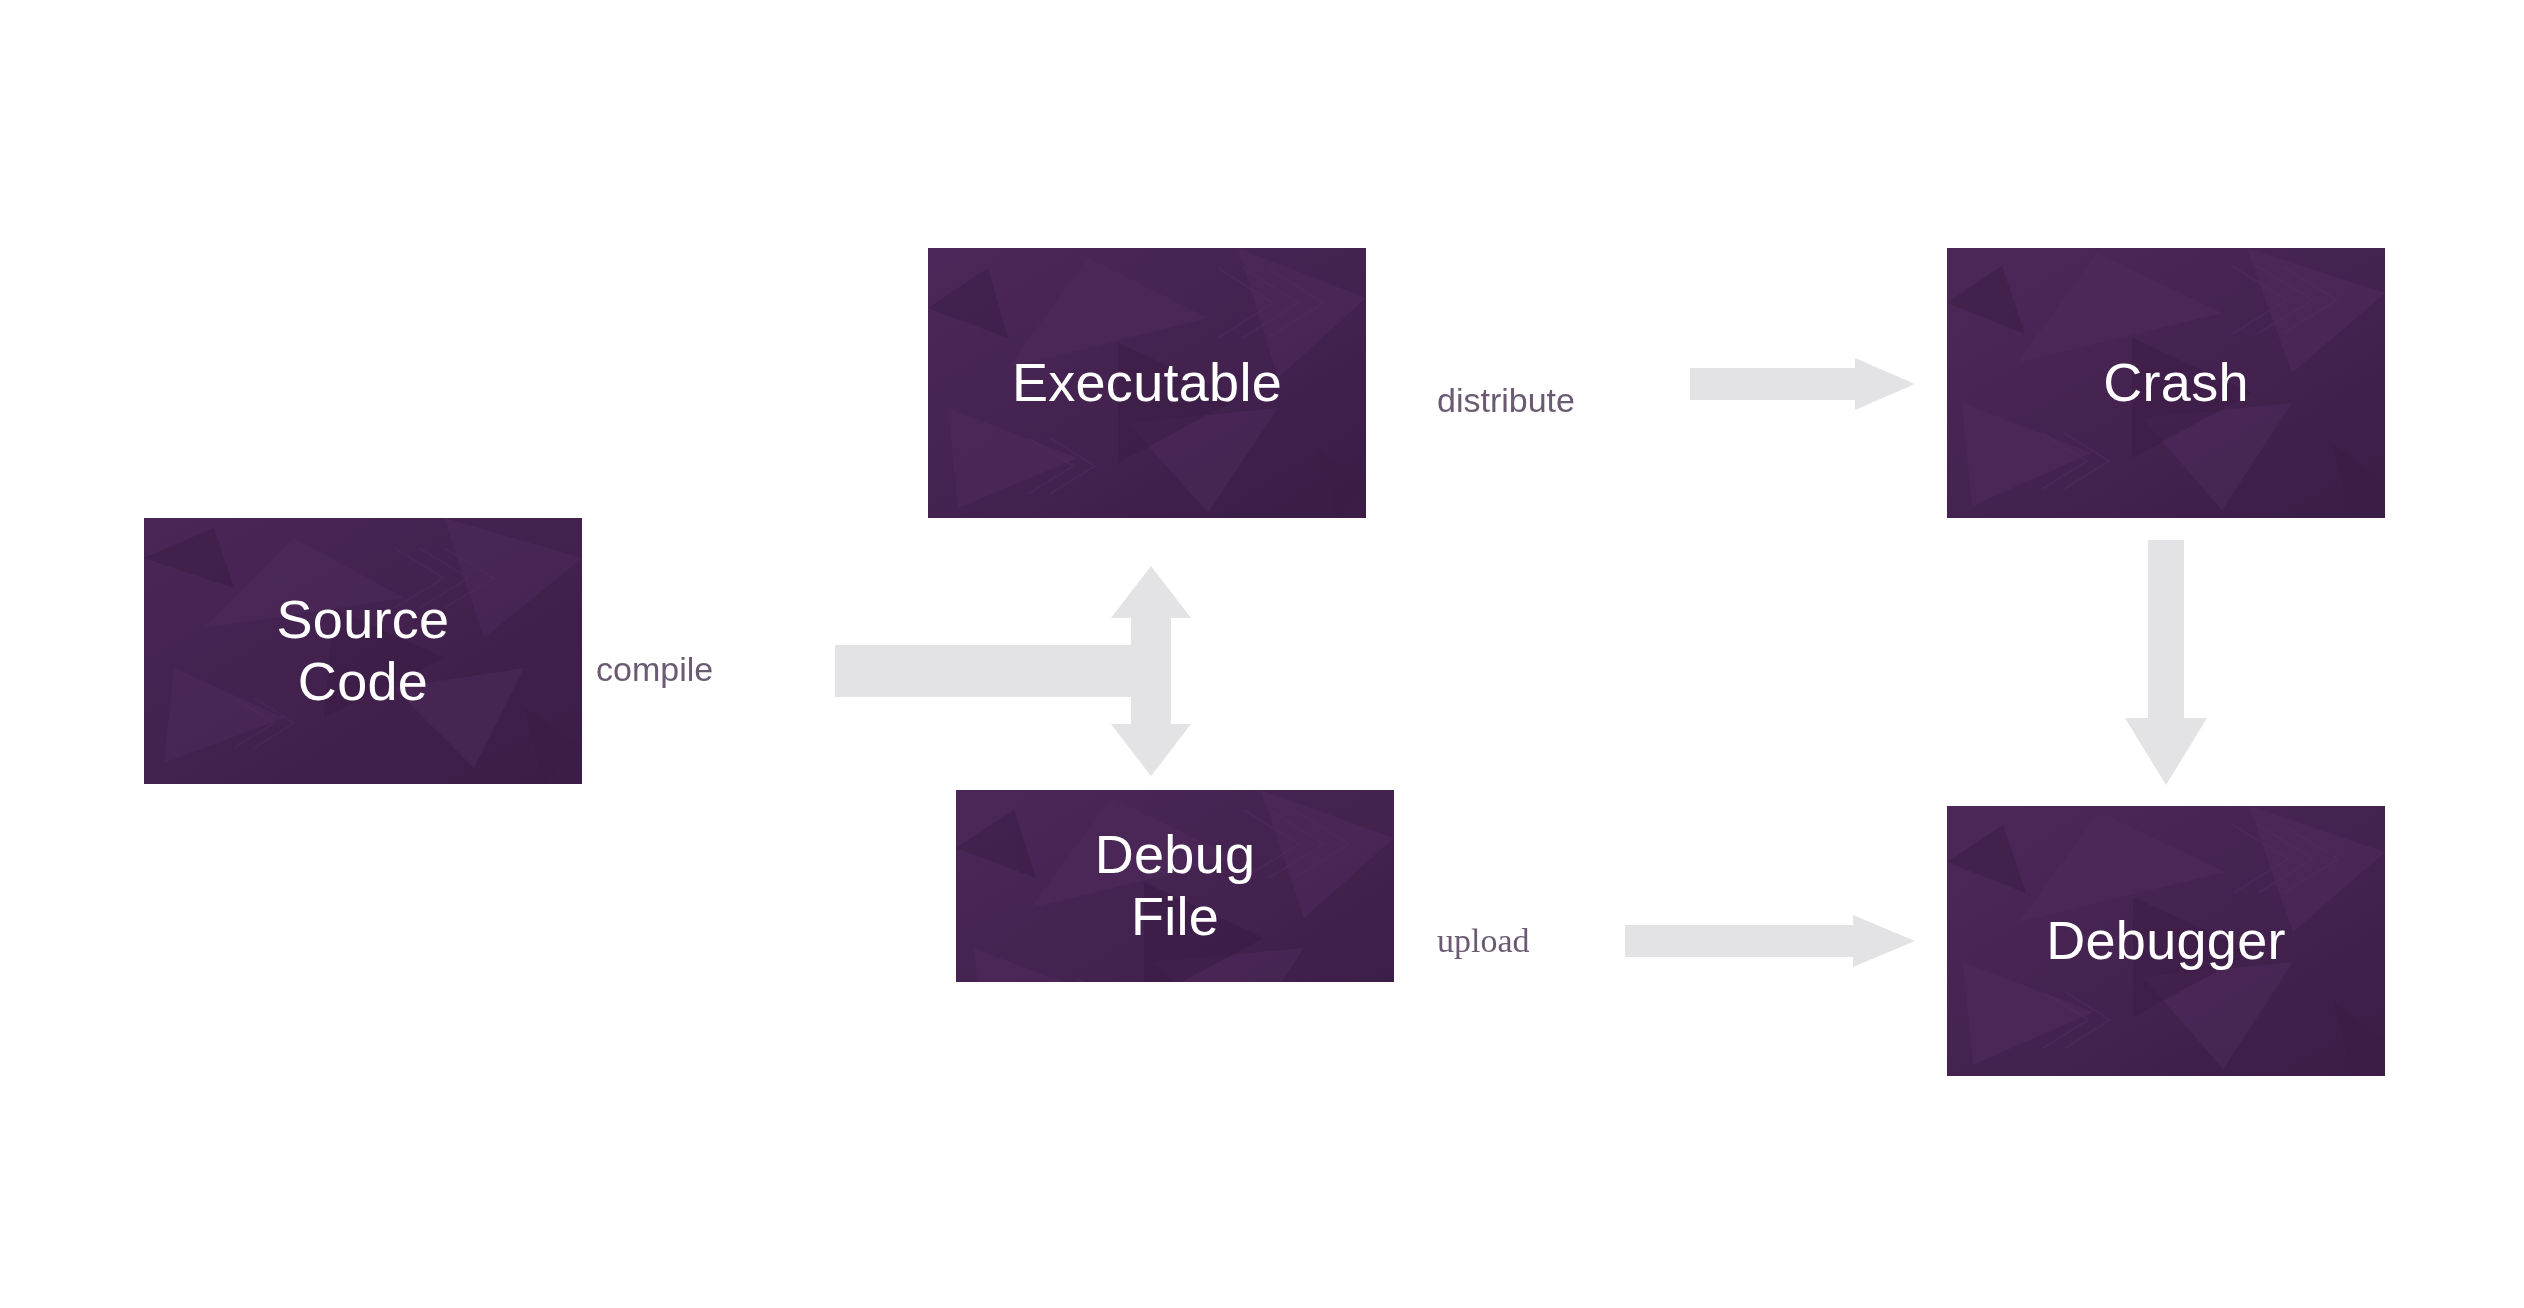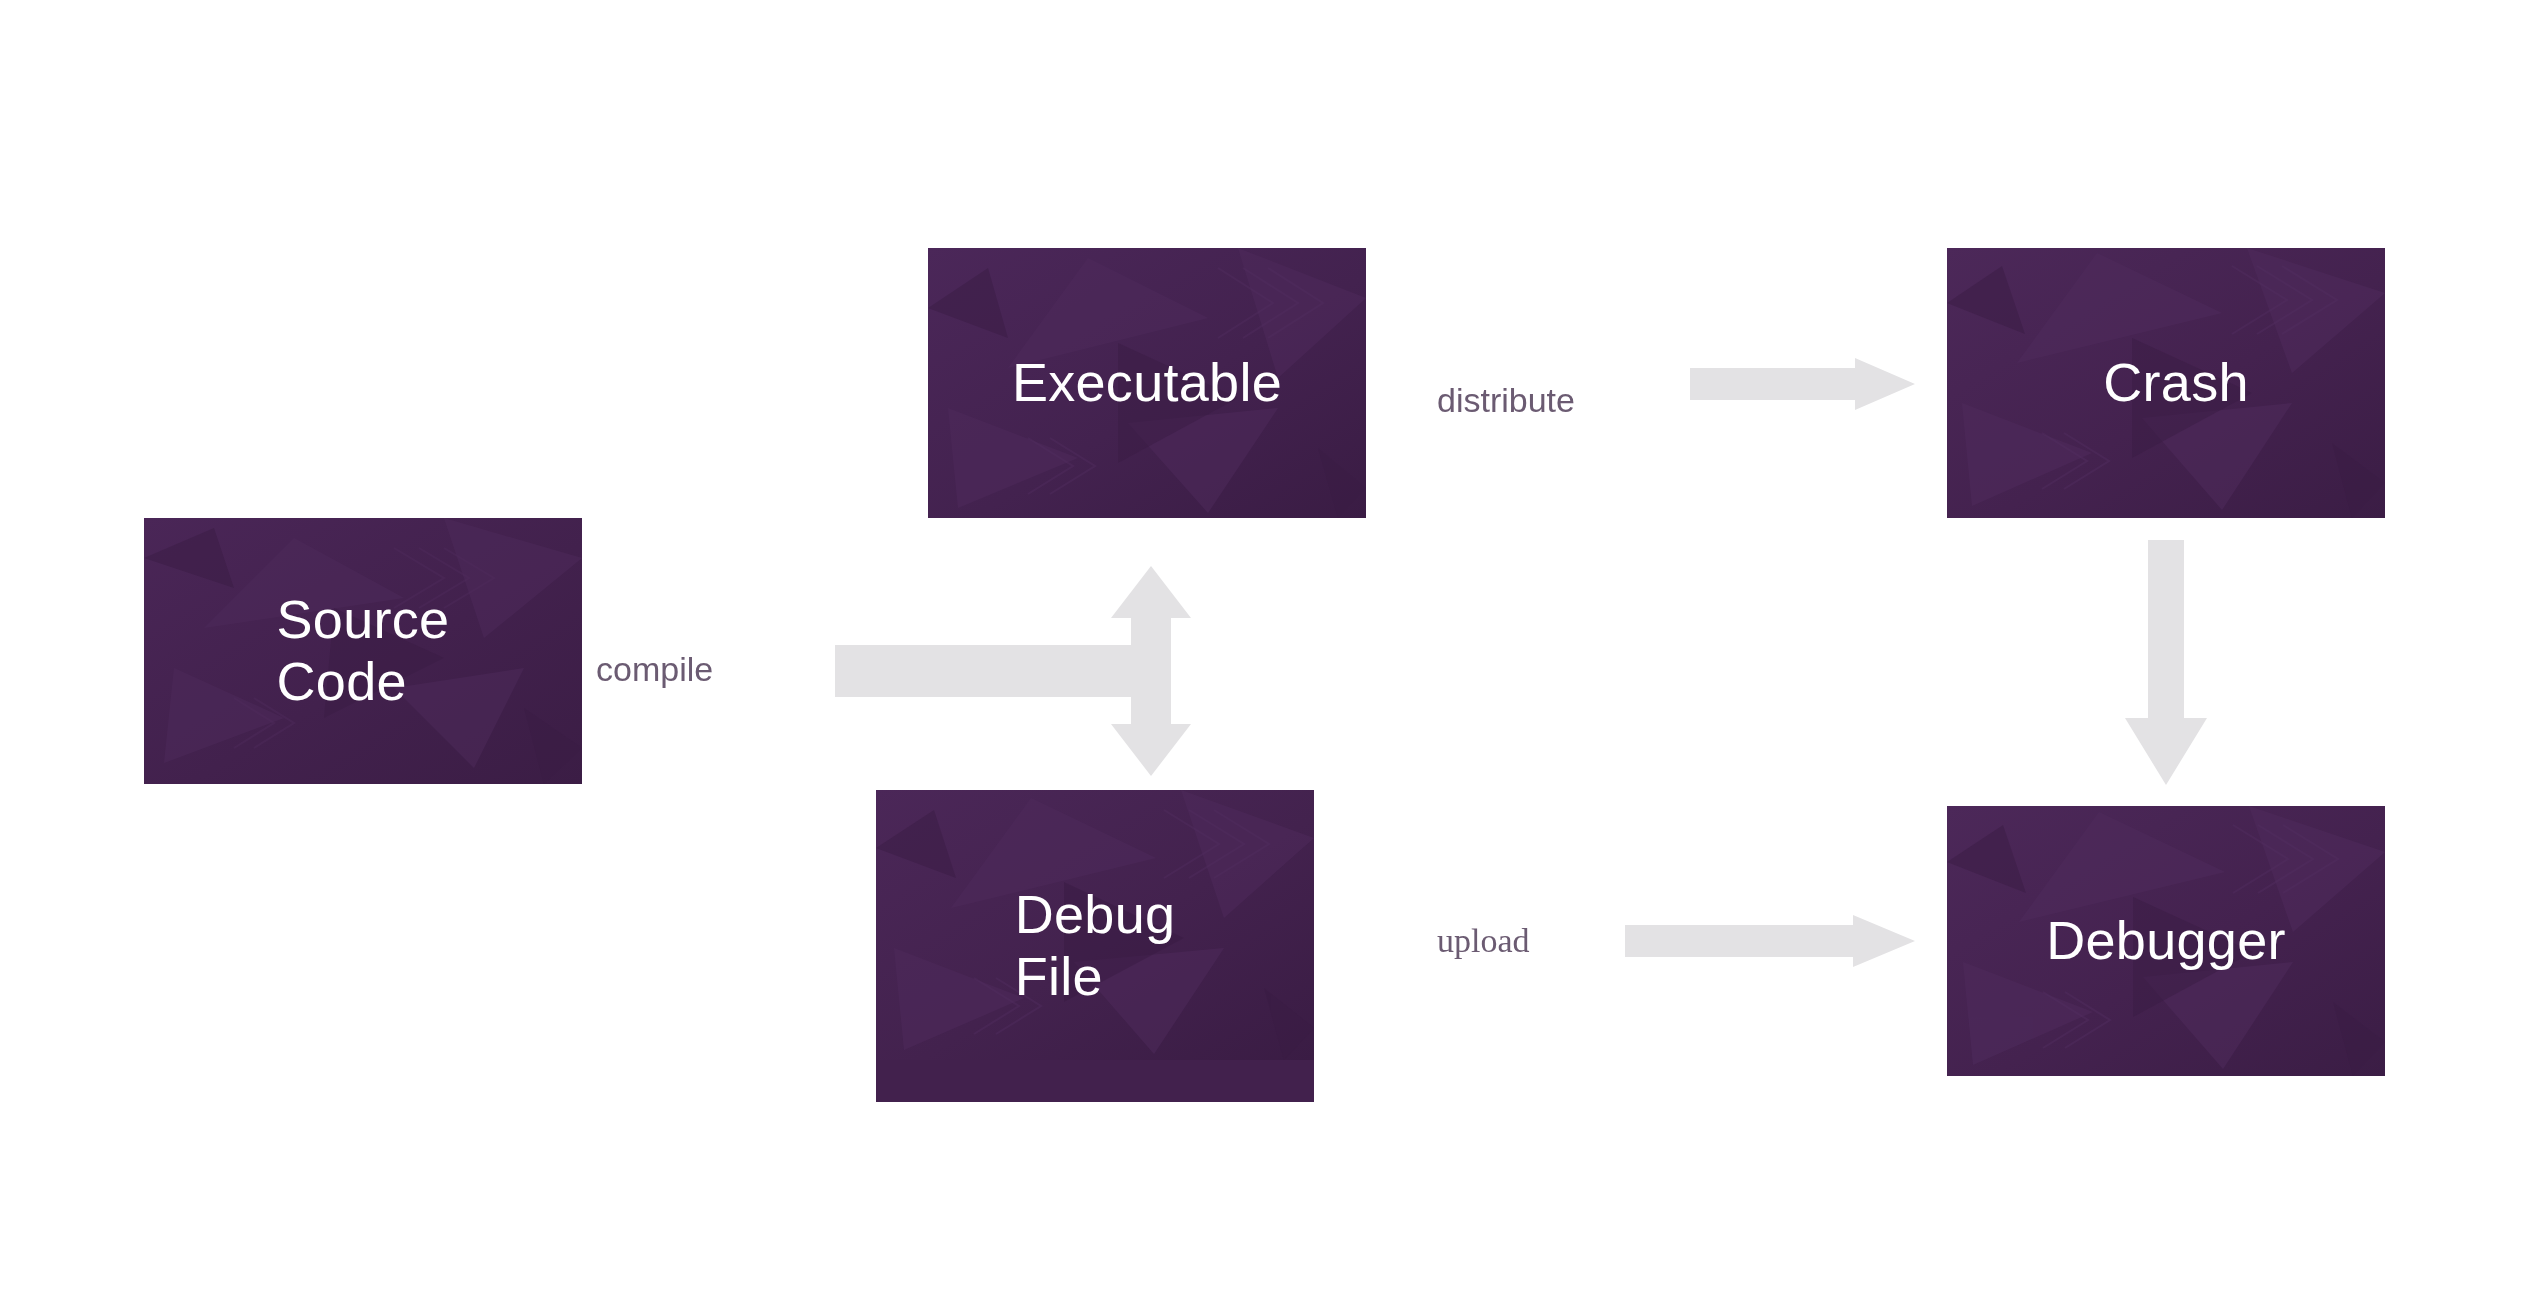--- a/index.html
+++ b/index.html
@@ -40,29 +40,29 @@
     opacity: 1;
   }
 
   .node .label {
     position: relative;
     z-index: 2;
     color: #ffffff;
     font-size: 54px;
     line-height: 1.14;
     font-weight: 400;
-    text-align: left;
+    text-align: center;
     letter-spacing: 0.3px;
     white-space: pre-line;
   }
 
   #node-source       { left: 144px;  top: 518px; width: 438px; height: 266px; }
   #node-executable   { left: 928px;  top: 248px; width: 438px; height: 270px; }
   #node-crash        { left: 1947px; top: 248px; width: 438px; height: 270px; padding-left: 20px; }
-  #node-debugfile    { left: 876px;  top: 790px; width: 438px; height: 312px; }
+  #node-debugfile    { left: 956px;  top: 790px; width: 438px; height: 192px; }
   #node-debugger     { left: 1947px; top: 790px; width: 438px; height: 270px; margin-top: 16px; }
 
   
   .conn-label {
     position: absolute;
     color: #6b5b72;
     font-size: 34px;
     line-height: 1;
     font-weight: 400;
     white-space: nowrap;

